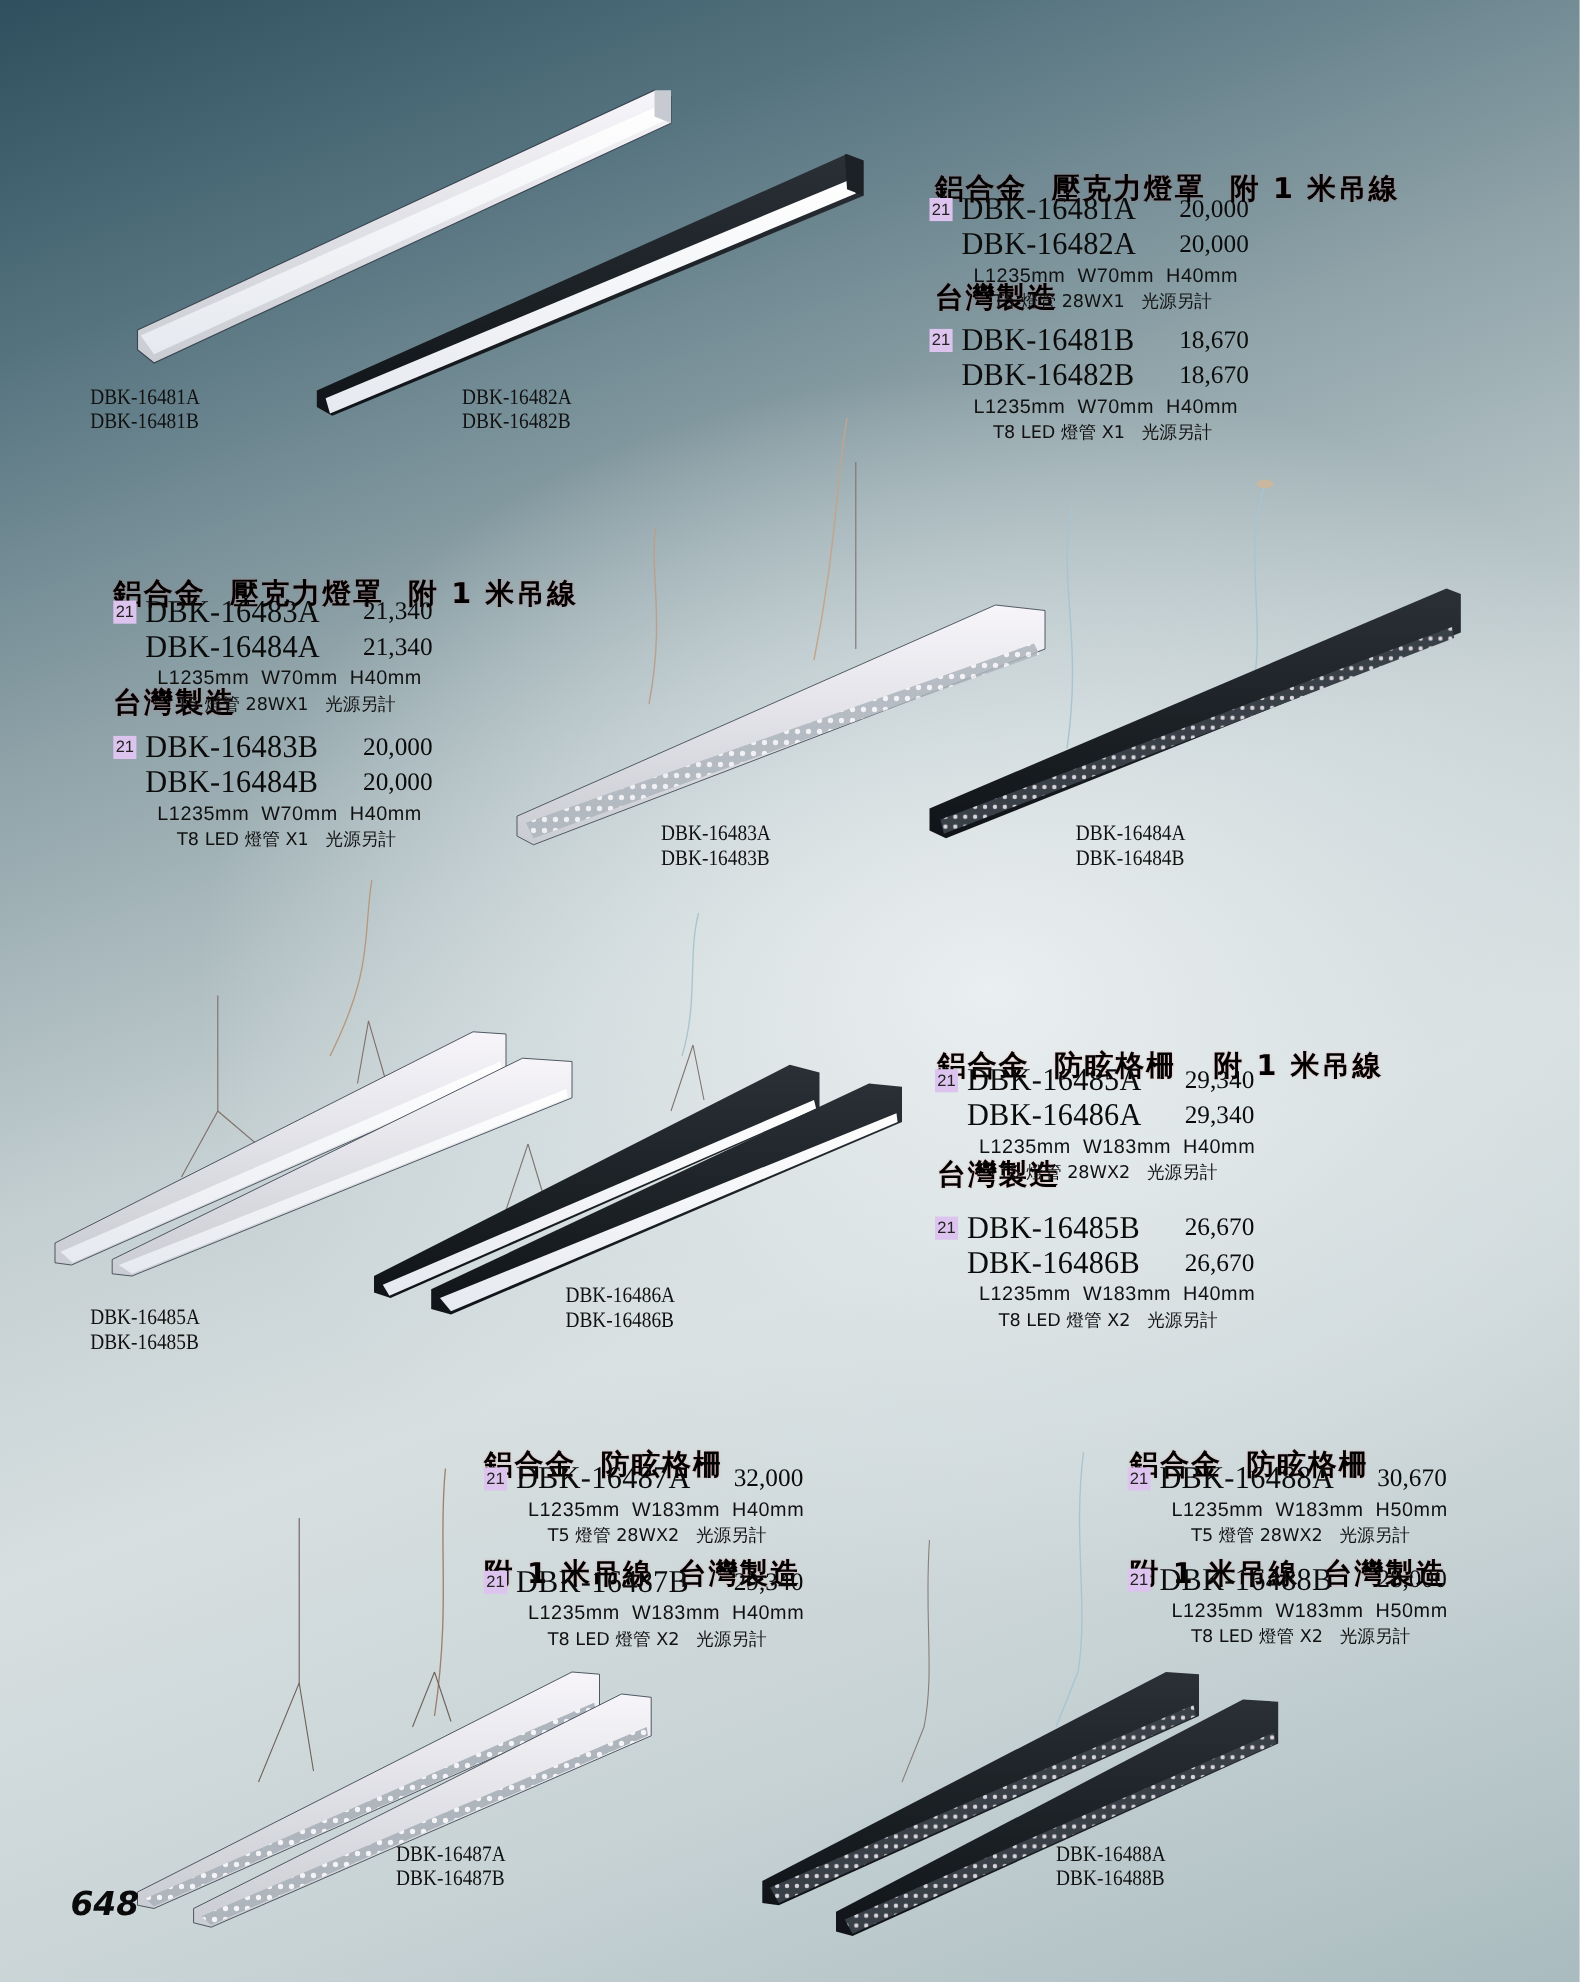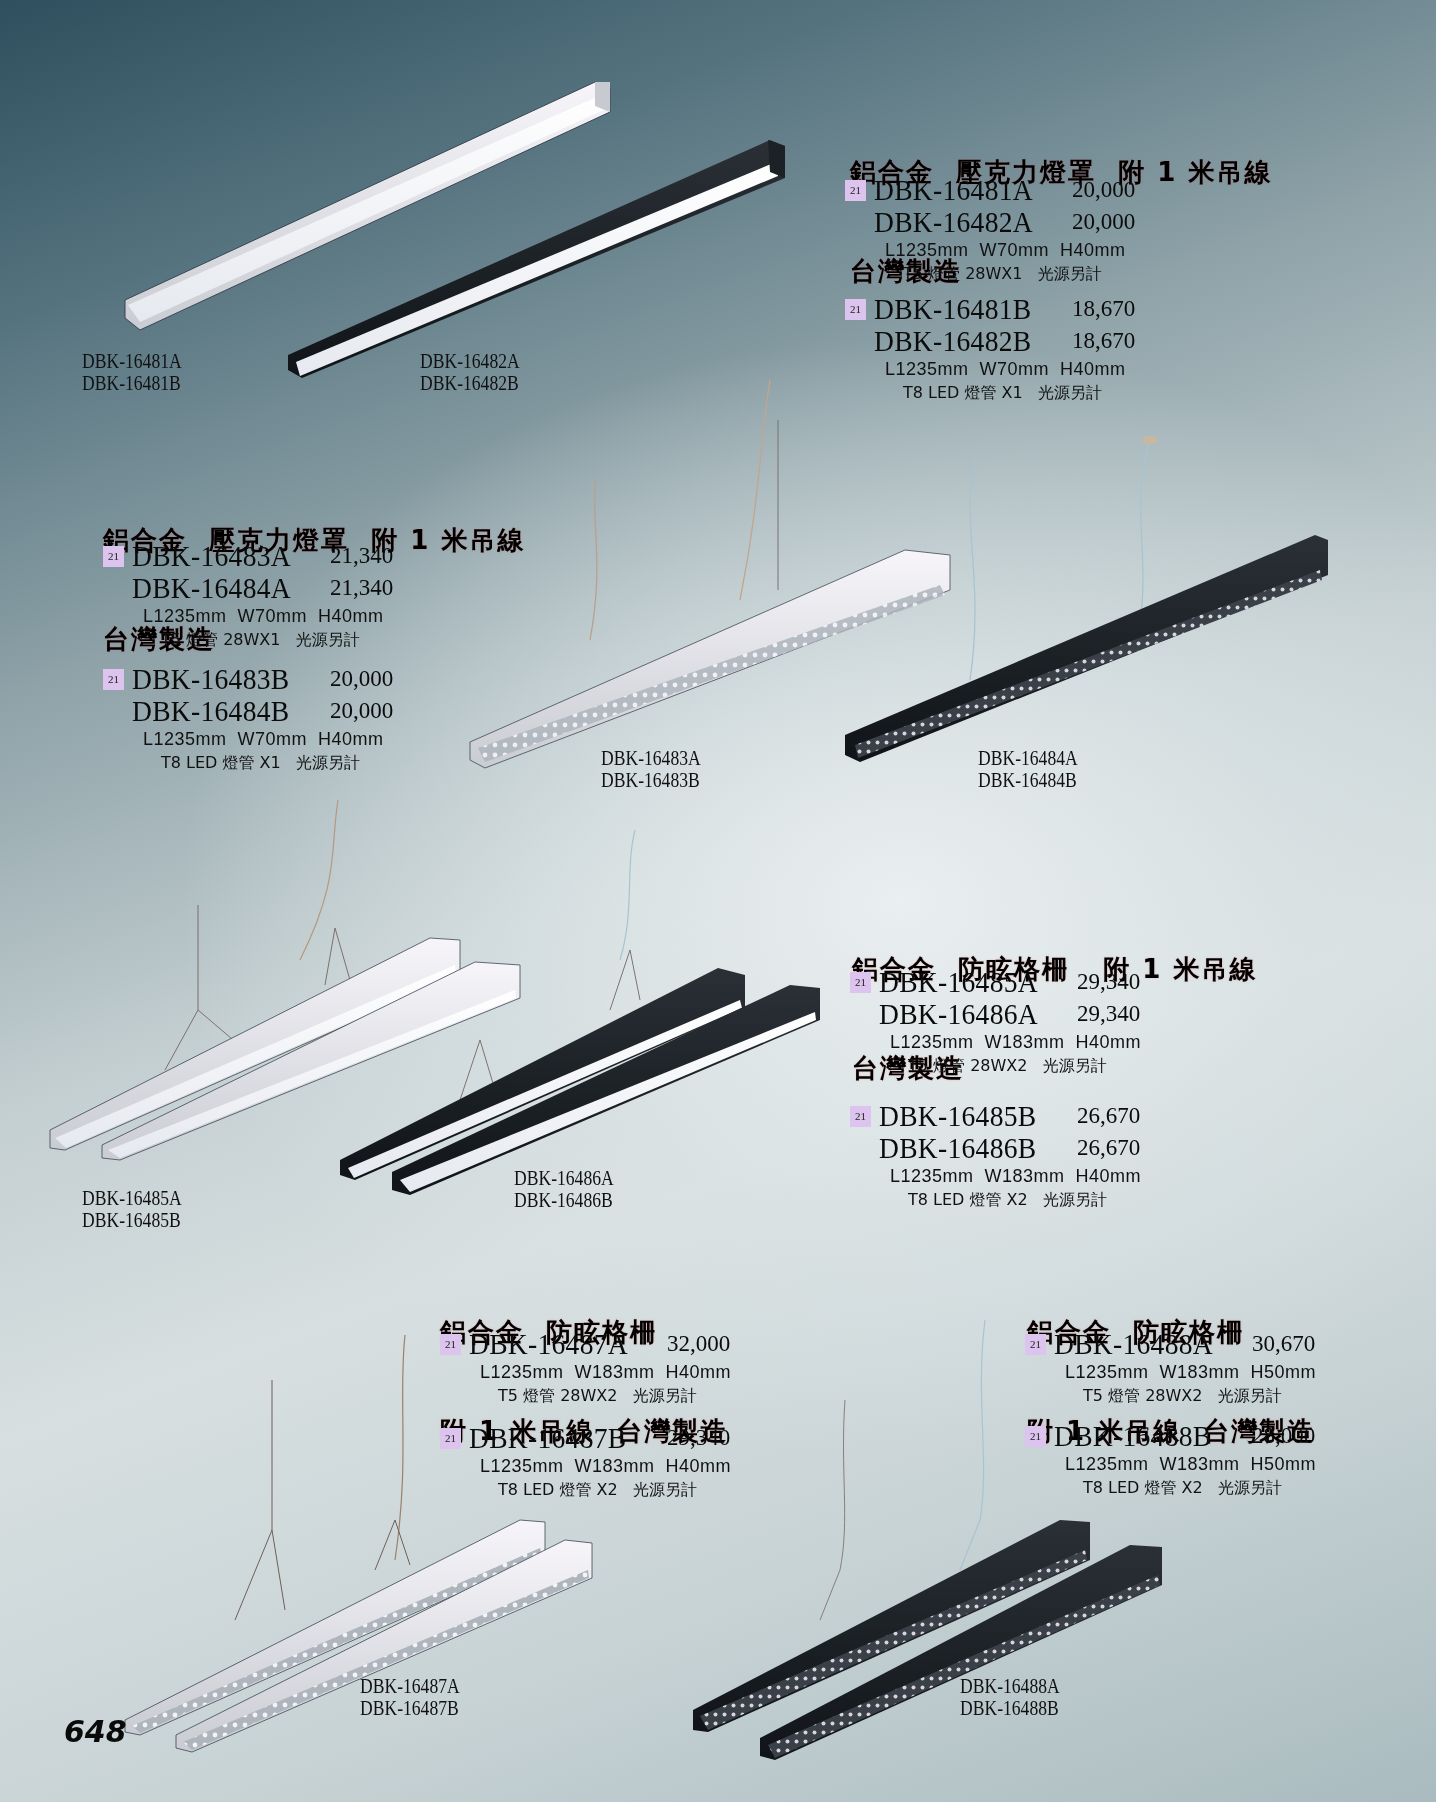--- a/index.html
+++ b/index.html
@@ -5,21 +5,21 @@
   html,body{margin:0;padding:0;}
   body{width:1436px;height:1802px;position:relative;overflow:hidden;
     font-family:"Liberation Serif","DejaVu Serif",serif;
     background:
       radial-gradient(ellipse 900px 700px at 900px 900px, rgba(235,240,241,0.95) 0%, rgba(220,228,230,0.6) 45%, rgba(0,0,0,0) 80%),
       linear-gradient(160deg,#2f4f5e 0%,#55737f 14%,#8ea2a8 30%,#c4cfd1 48%,#d7dfe0 62%,#c8d3d5 80%,#a9bbbf 100%);
   }
   .heading{position:absolute;color:#000000;font-family:"DejaVu Sans","Liberation Sans",sans-serif;font-weight:bold;font-size:26px;line-height:33px;letter-spacing:2px;white-space:pre;text-shadow:0 0 2px rgba(255,80,80,0.35);}
   .item{position:absolute;}
   .row{display:flex;align-items:center;height:32px;}
-  .badge{width:21px;height:21px;background:#dcc4ef;color:#222;font-family:Liberation Serif, serif;font-size:11px;display:flex;align-items:center;justify-content:center;margin-right:8px;}
+  .badge{width:21px;height:21px;background:#dcc4ef;color:#222;font-family:Liberation Sans, sans-serif;font-size:15px;display:flex;align-items:center;justify-content:center;margin-right:8px;}
   .badge-spacer{width:21px;margin-right:8px;}
   .model{font-size:29px;color:#0b0b0b;width:190px;letter-spacing:0.3px;transform:scaleX(0.95);transform-origin:left center;}
   .price{font-size:23px;color:#0b0b0b;margin-left:8px;}
   .dims{font-family:Liberation Sans, sans-serif;font-size:18px;color:#111;height:24px;line-height:24px;padding-left:40px;white-space:pre;letter-spacing:0.5px;}
   .lamp{font-family:"DejaVu Sans","Liberation Sans",sans-serif;font-size:16px;color:#111;height:24px;line-height:24px;padding-left:58px;white-space:pre;}
   .caption{position:absolute;font-size:20px;line-height:22px;color:#111;transform:scaleX(0.88);transform-origin:left top;}
   .pagenum{position:absolute;font-family:"DejaVu Sans","Liberation Sans",sans-serif;font-weight:bold;font-style:italic;font-size:30px;color:#0a0a0a;}
   svg.fixture{position:absolute;left:0;top:0;overflow:visible;}
 </style>
 </head>

